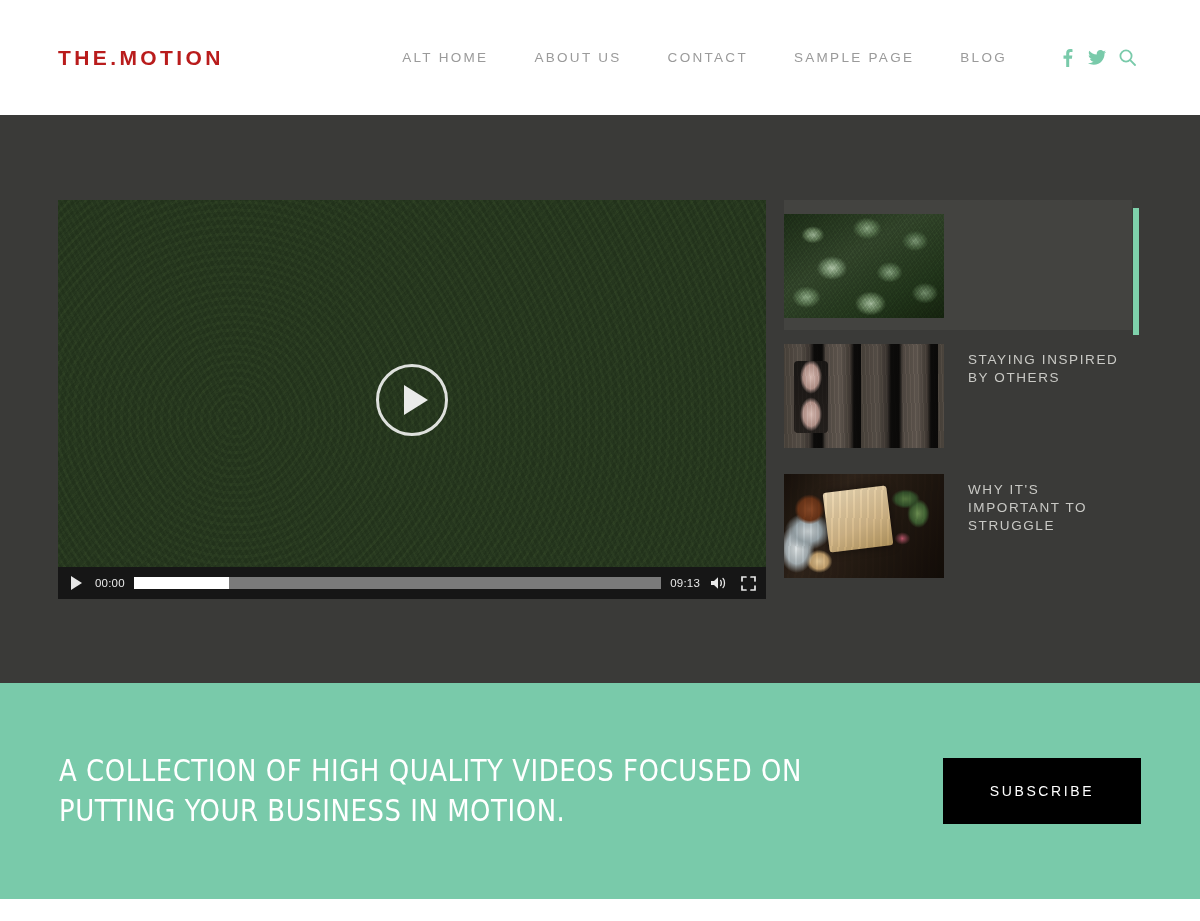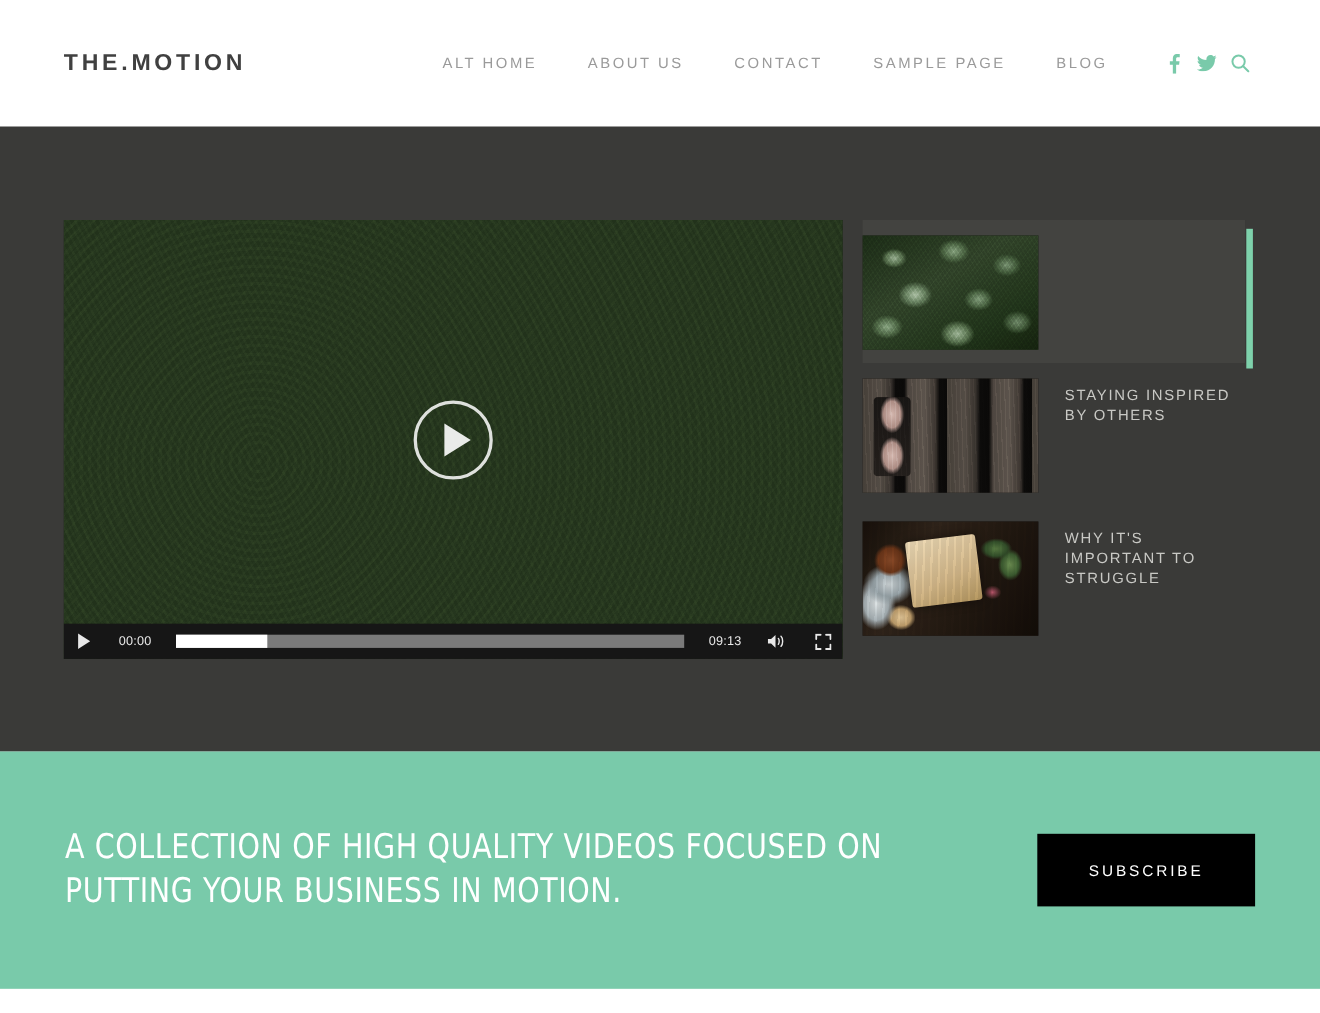--- a/index.html
+++ b/index.html
@@ -156,21 +156,21 @@
   .video-controls {
     position: absolute;
     left: 0;
     right: 0;
     bottom: 0;
     height: 32px;
     background: #161616;
     display: flex;
     align-items: center;
     padding: 0 8px;
-    gap: 22px;
+    gap: 9px;
   }
   .vc-btn {
     width: 20px;
     height: 20px;
     display: flex;
     align-items: center;
     justify-content: center;
     color: #e8e8e8;
     flex: none;
   }
@@ -414,21 +414,21 @@
 
   .page-bottom {
     height: 22px;
     background: #ffffff;
   }
 </style>
 </head>
 <body>
 
 <header class="site-header">
-  <a class="brand" href="#" style="color: #404040;">THE.MOTION</a>
+  <a class="brand" href="#" style="color: #b91c1c;">THE.MOTION</a>
 
   <nav class="main-nav">
     <ul class="nav-list">
       <li>
         <a class="nav-link" href="#">ALT HOME</a>
       </li>
       <li>
         <a class="nav-link" href="#">ABOUT US</a>
       </li>
       <li>

